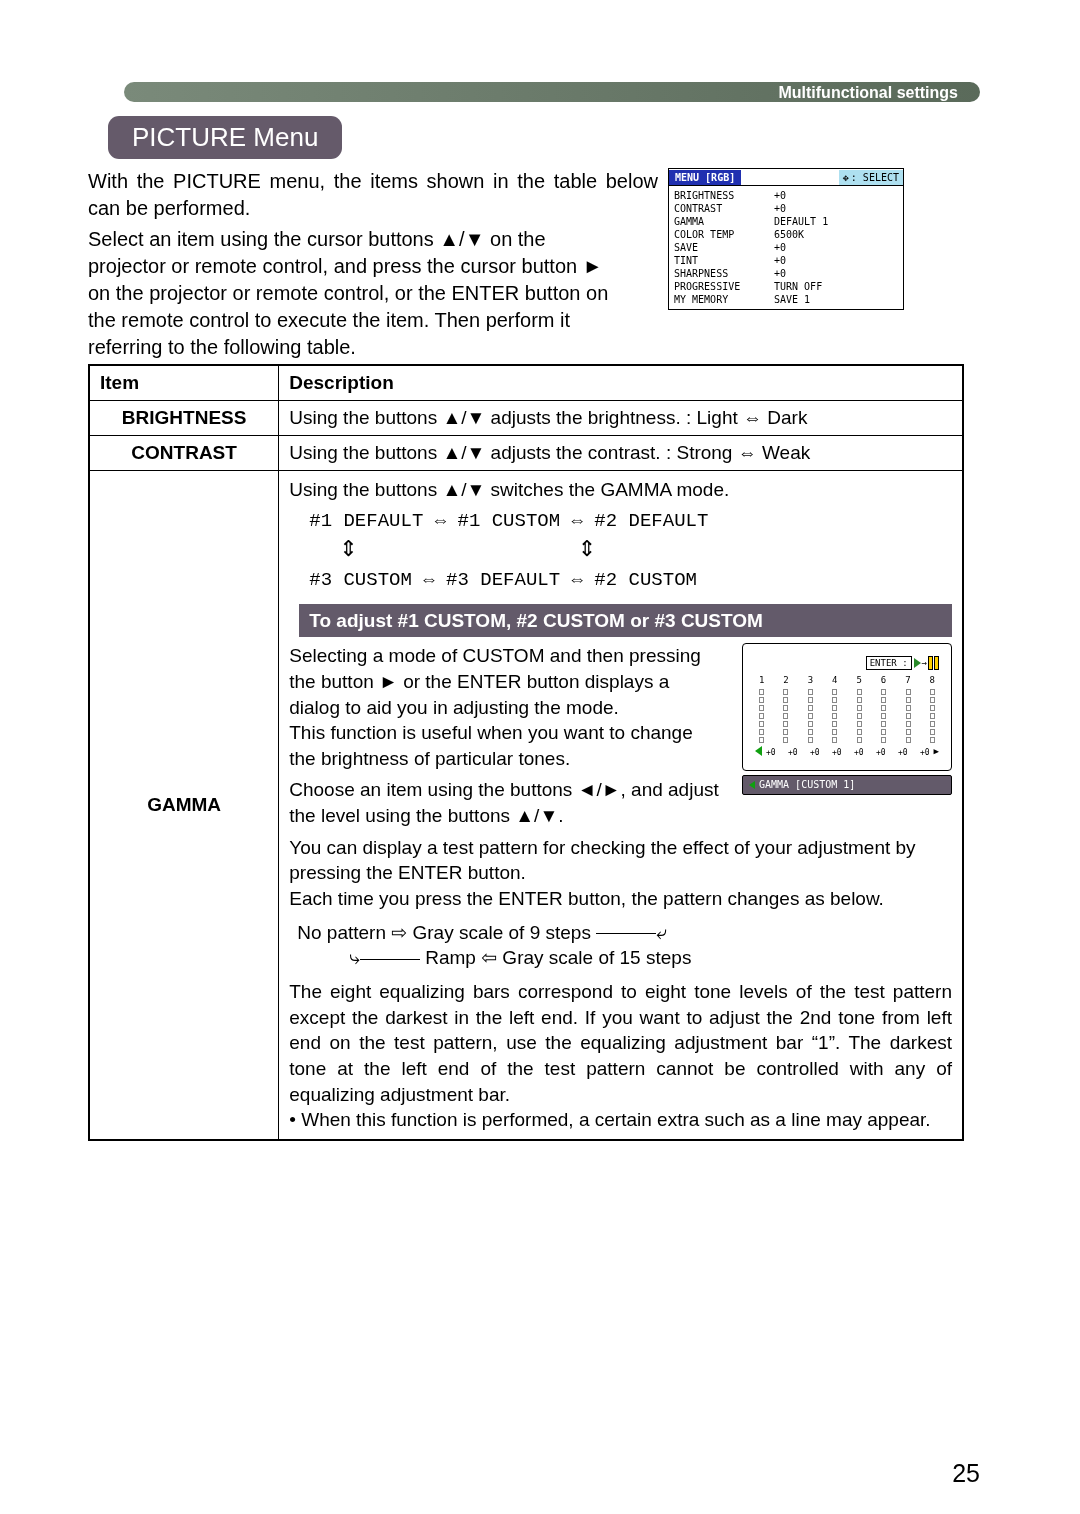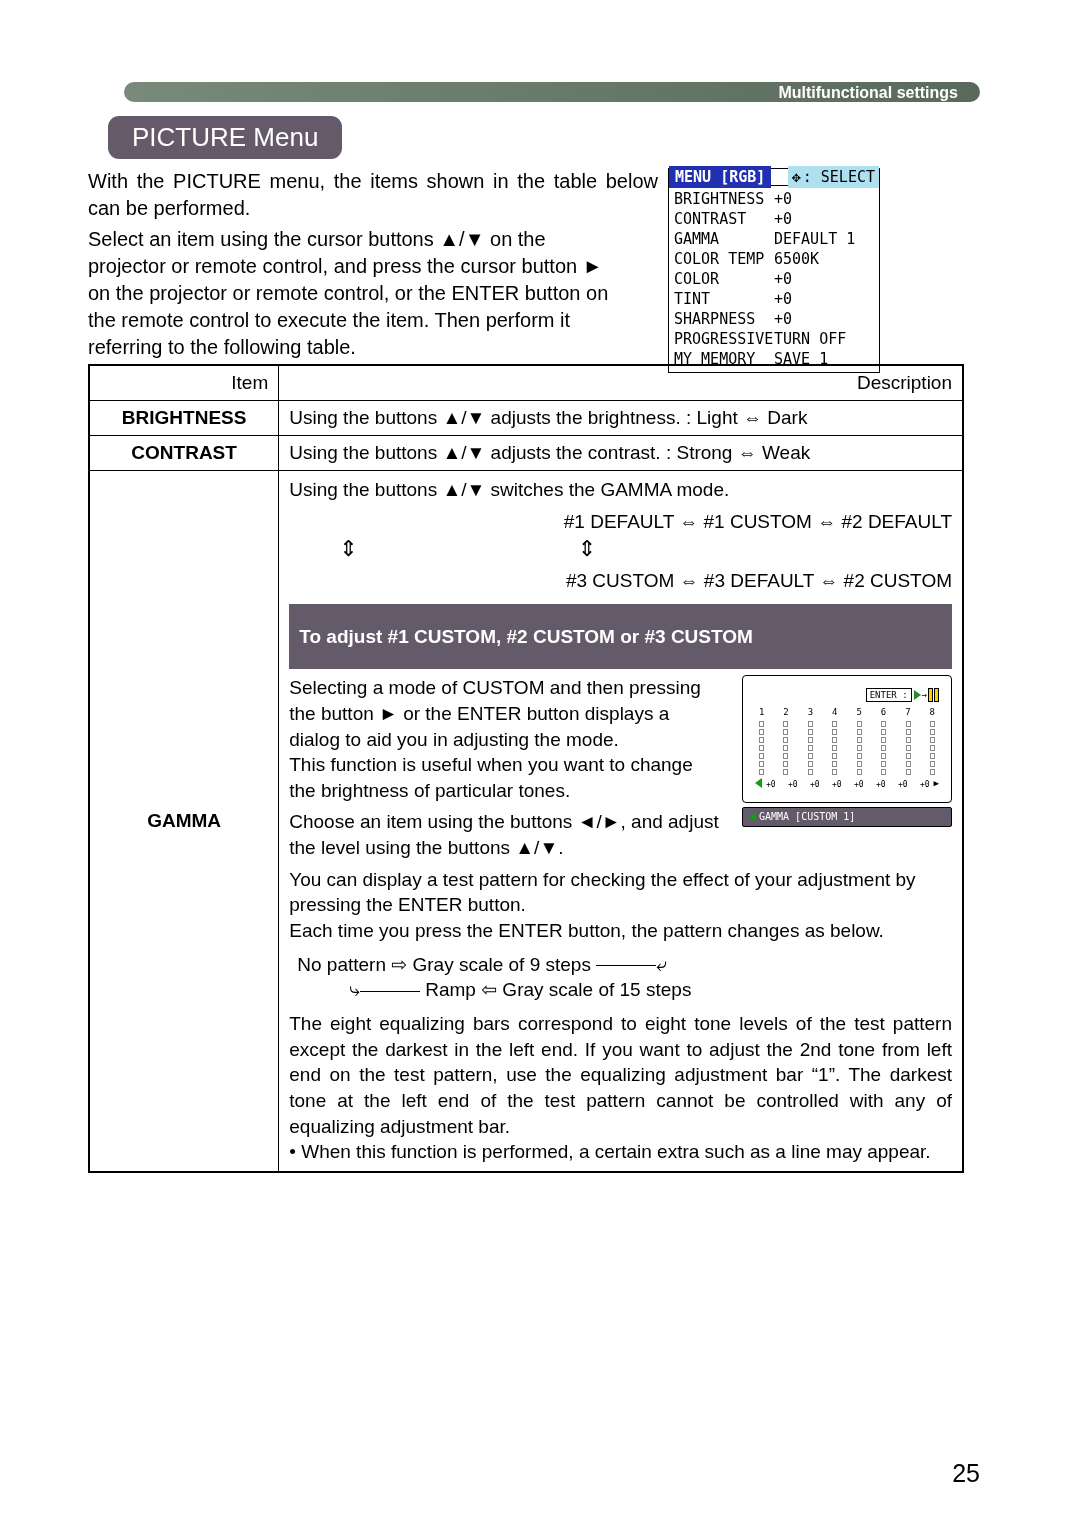--- a/index.html
+++ b/index.html
@@ -49,24 +49,24 @@
       line-height: 1.35;
     }
     .intro-para2 {
       margin-top: 4px;
       width: 530px;
     }
     .osd-menu {
       position: absolute;
       top: 168px;
       left: 668px;
-      width: 212px;
+      width: 236px;
       border: 1px solid #000;
       font-family: monospace;
-      font-size: 15px;
+      font-size: 10px;
       background: #fff;
     }
     .osd-top {
       display: flex;
       height: 16px;
       align-items: center;
     }
     .osd-menu-label {
       background: #2030b0;
       color: #fff;
@@ -110,36 +110,36 @@
       border-collapse: collapse;
       border: 2px solid #000;
     }
     .main-table td, .main-table th {
       border: 1px solid #000;
       padding: 6px 10px;
       font-size: 19px;
       vertical-align: middle;
     }
     .main-table th {
-      font-weight: normal;
-      text-align: right;
+      font-weight: bold;
+      text-align: left;
     }
     .col-item { width: 190px; text-align: center; font-weight: bold; }
     .col-desc { width: 686px; }
     .gamma-cell { vertical-align: middle; }
     .gamma-content { font-size: 19px; line-height: 1.35; }
     .gamma-top { margin-bottom: 6px; }
-    .cycle-row { text-align: right; margin: 4px 0 0 20px; }
+    .cycle-row { text-align: left; margin: 4px 0 0 20px; font-family: Liberation Mono, monospace; }
     .vert-arrows { display: flex; gap: 220px; margin-left: 50px; font-size: 22px; }
     .custom-banner {
       background: #635a6a;
       color: #fff;
       font-weight: bold;
-      padding: 20px 10px;
-      margin: 10px 0 6px 0;
+      padding: 4px 10px;
+      margin: 10px 0 6px 10px;
       font-size: 19px;
     }
     .custom-flex { display: flex; gap: 19px; }
     .custom-text { flex: 1; }
     .eq-figure {
       width: 210px;
       font-size: 9px;
       font-family: monospace;
     }
     .eq-box {
@@ -228,21 +228,21 @@
       <span>✥</span>
       <span>: SELECT</span>
     </span>
   </div>
   <div class="osd-body">
     <div class="osd-mid">
       <div>BRIGHTNESS</div>
       <div>CONTRAST</div>
       <div>GAMMA</div>
       <div>COLOR TEMP</div>
-      <div>COLOR</div>
+      <div>SAVE</div>
       <div>TINT</div>
       <div>SHARPNESS</div>
       <div>PROGRESSIVE</div>
       <div>MY MEMORY</div>
     </div>
     <div class="osd-right">
       <div>+0</div>
       <div>+0</div>
       <div>DEFAULT 1</div>
       <div>6500K</div>

